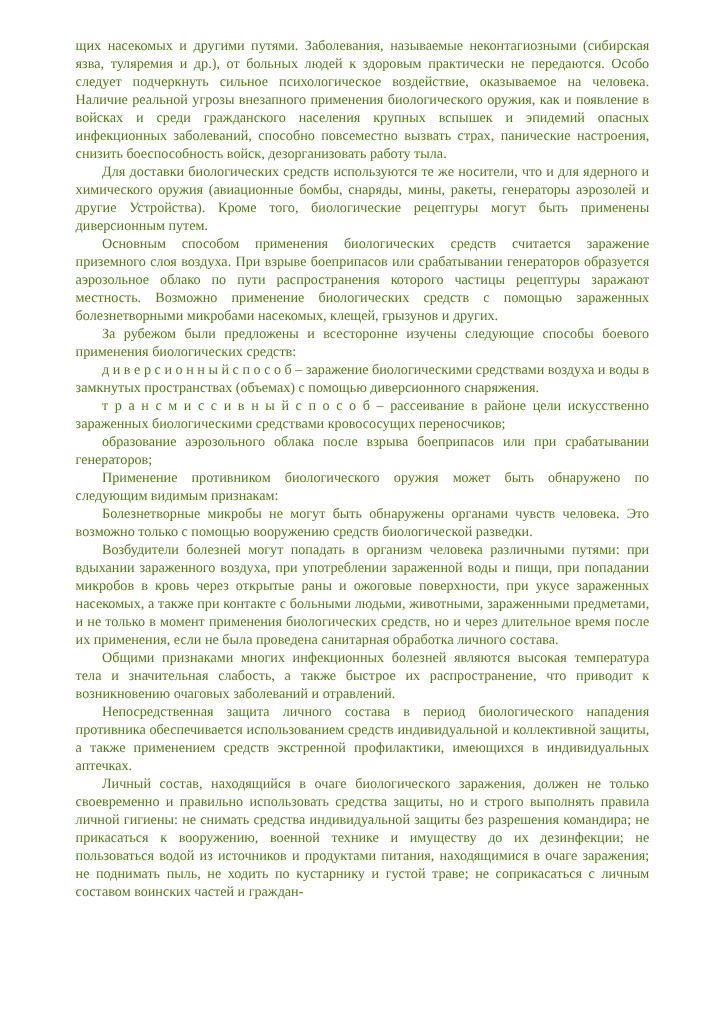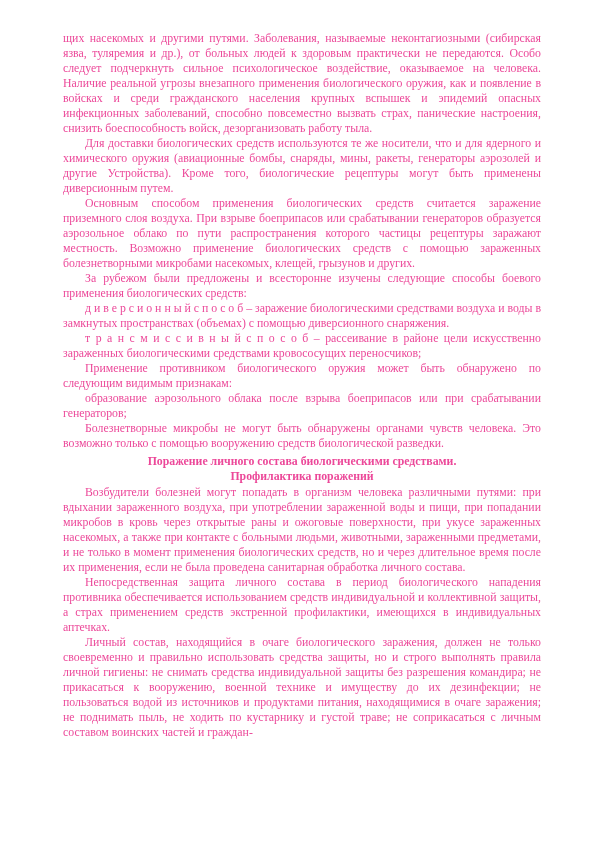--- a/index.html
+++ b/index.html
@@ -7,21 +7,21 @@
     padding: 0;
     background: #ffffff;
   }
   .page {
     position: relative;
     width: 600px;
     height: 849px;
     background: #ffffff;
     overflow: hidden;
     font-family: "Liberation Serif", "DejaVu Serif", serif;
-    color: #ec4899;
+    color: #4d7c0f;
     box-sizing: border-box;
   }
   .text-block {
     position: absolute;
     top: 31px;
     left: 63px;
     width: 478px;
     font-size: 11.8px;
     line-height: 15px;
     text-align: justify;
@@ -51,27 +51,24 @@
 
 <div class="page">
   <div class="text-block">
 
     <p>щих насекомых и другими путями. Заболевания, называемые неконтагиозными (сибирская язва, туляремия и др.), от больных людей к здоровым практически не передаются. Особо следует подчеркнуть сильное психологическое воздействие, оказываемое на человека. Наличие реальной угрозы внезапного применения биологического оружия, как и появление в войсках и среди гражданского населения крупных вспышек и эпидемий опасных инфекционных заболеваний, способно повсеместно вызвать страх, панические настроения, снизить боеспособность войск, дезорганизовать работу тыла.</p>
     <p class="indent">Для доставки биологических средств используются те же носители, что и для ядерного и химического оружия (авиационные бомбы, снаряды, мины, ракеты, генераторы аэрозолей и другие Устройства). Кроме того, биологические рецептуры могут быть применены диверсионным путем.</p>
     <p class="indent">Основным способом применения биологических средств считается заражение приземного слоя воздуха. При взрыве боеприпасов или срабатывании генераторов образуется аэрозольное облако по пути распространения которого частицы рецептуры заражают местность. Возможно применение биологических средств с помощью зараженных болезнетворными микробами насекомых, клещей, грызунов и других.</p>
     <p class="indent">За рубежом были предложены и всесторонне изучены следующие способы боевого применения биологических средств:</p>
     <p class="indent">д и в е р с и о н н ы й   с п о с о б  – заражение биологическими средствами воздуха и воды в замкнутых пространствах (объемах) с помощью диверсионного снаряжения.</p>
     <p class="indent">т р а н с м и с с и в н ы й   с п о с о б  – рассеивание в районе цели искусственно зараженных биологическими средствами кровососущих переносчиков;</p>
+    <p class="indent">образование аэрозольного облака после взрыва боеприпасов или при срабатывании генераторов;</p>
     <p class="indent">Применение противником биологического оружия может быть обнаружено по следующим видимым признакам:</p>
-    <p class="indent">образование аэрозольного облака после взрыва боеприпасов или при срабатывании генераторов;</p>
     <p class="indent">Болезнетворные микробы не могут быть обнаружены органами чувств человека. Это возможно только с помощью вооружению средств биологической разведки.</p>
 
-    <div class="heading-group">
-      <p class="heading">Поражение личного состава биологическими средствами.</p>
-      <p class="heading">Профилактика поражений</p>
-    </div>
 
     <p class="indent">Возбудители болезней могут попадать в организм человека различными путями: при вдыхании зараженного воздуха, при употреблении зараженной воды и пищи, при попадании микробов в кровь через открытые раны и ожоговые поверхности, при укусе зараженных насекомых, а также при контакте с больными людьми, животными, зараженными предметами, и не только в момент применения биологических средств, но и через длительное время после их применения, если не была проведена санитарная обработка личного состава.</p>
-    <p class="indent">Непосредственная защита личного состава в период биологического нападения противника обеспечивается использованием средств индивидуальной и коллективной защиты, а страх применением средств экстренной профилактики, имеющихся в индивидуальных аптечках.</p>
+    <p class="indent">Общими признаками многих инфекционных болезней являются высокая температура тела и значительная слабость, а также быстрое их распространение, что приводит к возникновению очаговых заболеваний и отравлений.</p>
+    <p class="indent">Непосредственная защита личного состава в период биологического нападения противника обеспечивается использованием средств индивидуальной и коллективной защиты, а также применением средств экстренной профилактики, имеющихся в индивидуальных аптечках.</p>
     <p class="indent">Личный состав, находящийся в очаге биологического заражения, должен не только своевременно и правильно использовать средства защиты, но и строго выполнять правила личной гигиены: не снимать средства индивидуальной защиты без разрешения командира; не прикасаться к вооружению, военной технике и имуществу до их дезинфекции; не пользоваться водой из источников и продуктами питания, находящимися в очаге заражения; не поднимать пыль, не ходить по кустарнику и густой траве; не соприкасаться с личным составом воинских частей и граждан-</p>
 
   </div>
 </div>
 
 </body></html>

